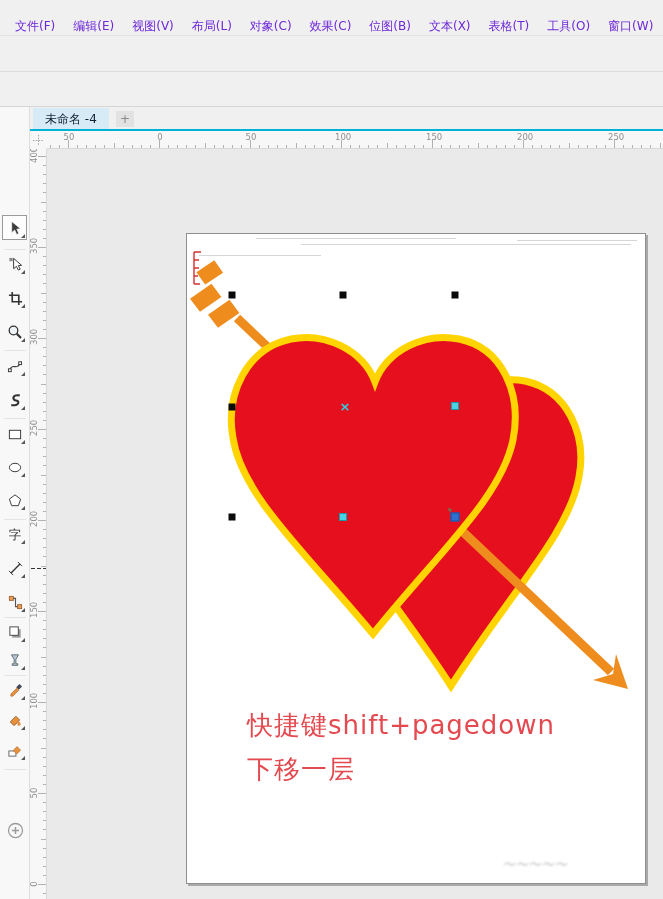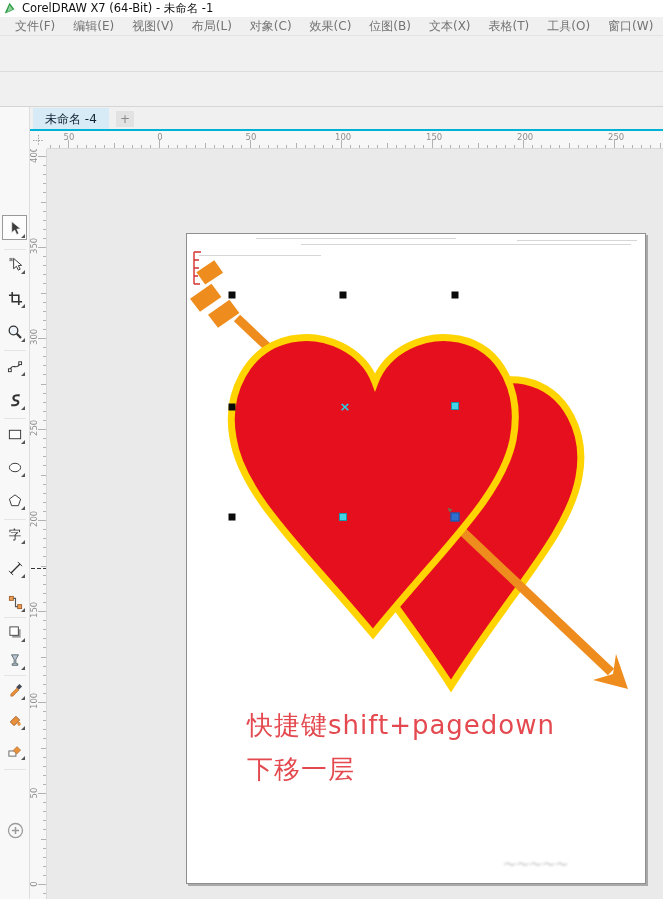--- a/index.html
+++ b/index.html
@@ -9,21 +9,21 @@
   .abs{position:absolute;}
 
   
   .titlebar{position:absolute;left:0;top:0;width:663px;height:17px;background:#ffffff;
             display:flex;align-items:center;gap:6px;padding-left:3px;box-sizing:border-box;}
   .titlebar .ttl{font-size:11.5px;color:#111;white-space:nowrap;}
 
   
   .menubar{position:absolute;left:0;top:17px;width:663px;height:18px;background:#f0f0f0;
            display:flex;align-items:center;padding-left:6px;box-sizing:border-box;}
-  .menu-item{padding:1px 9px;font-size:12px;color:#737373;white-space:nowrap;cursor:default;}
+  .menu-item{padding:1px 9px;font-size:12px;color:#6d28d9;white-space:nowrap;cursor:default;}
 
   
   .toolbar{position:absolute;left:0;top:35px;width:663px;height:36px;background:#f0f0f0;
            border-top:1px solid #e3e3e3;box-sizing:border-box;}
   .propbar{position:absolute;left:0;top:71px;width:663px;height:36px;background:#f0f0f0;
            border-top:1px solid #dcdcdc;border-bottom:1px solid #d5d5d5;box-sizing:border-box;}
   .tbtn{position:absolute;top:45px;width:22px;height:22px;display:flex;align-items:center;
         justify-content:center;}
   .tbtn svg{display:block;}
   .vsep{position:absolute;top:42px;width:1px;height:26px;background:#d8d8d8;}
@@ -95,27 +95,20 @@
        font-size:11px;display:flex;align-items:center;padding:0 2px;box-sizing:border-box;}
   .guide-tri{position:absolute;left:21px;top:564px;width:0;height:0;
        border-top:5px solid transparent;border-bottom:5px solid transparent;border-left:7px solid #1a1a1a;}
   .guide-dash{position:absolute;top:568px;height:1px;background:#333;}
 </style>
 </head>
 <body>
 
 <div class="app">
 
-  <div class="titlebar">
-    <svg width="13" height="13" viewBox="0 0 16 16">
-      <path d="M2 14 L8 1 L14 9 L8 12 Z" fill="#2f9e44"></path>
-      <path d="M5 13 L8 4 L12 9 L8 11 Z" fill="#8fd19e"></path>
-    </svg>
-    <span class="ttl">CorelDRAW X7 (64-Bit) - 未命名 -1</span>
-  </div>
 
   <div class="menubar">
     <span class="menu-item">文件(F)</span>
     <span class="menu-item">编辑(E)</span>
     <span class="menu-item">视图(V)</span>
     <span class="menu-item">布局(L)</span>
     <span class="menu-item">对象(C)</span>
     <span class="menu-item">效果(C)</span>
     <span class="menu-item">位图(B)</span>
     <span class="menu-item">文本(X)</span>

